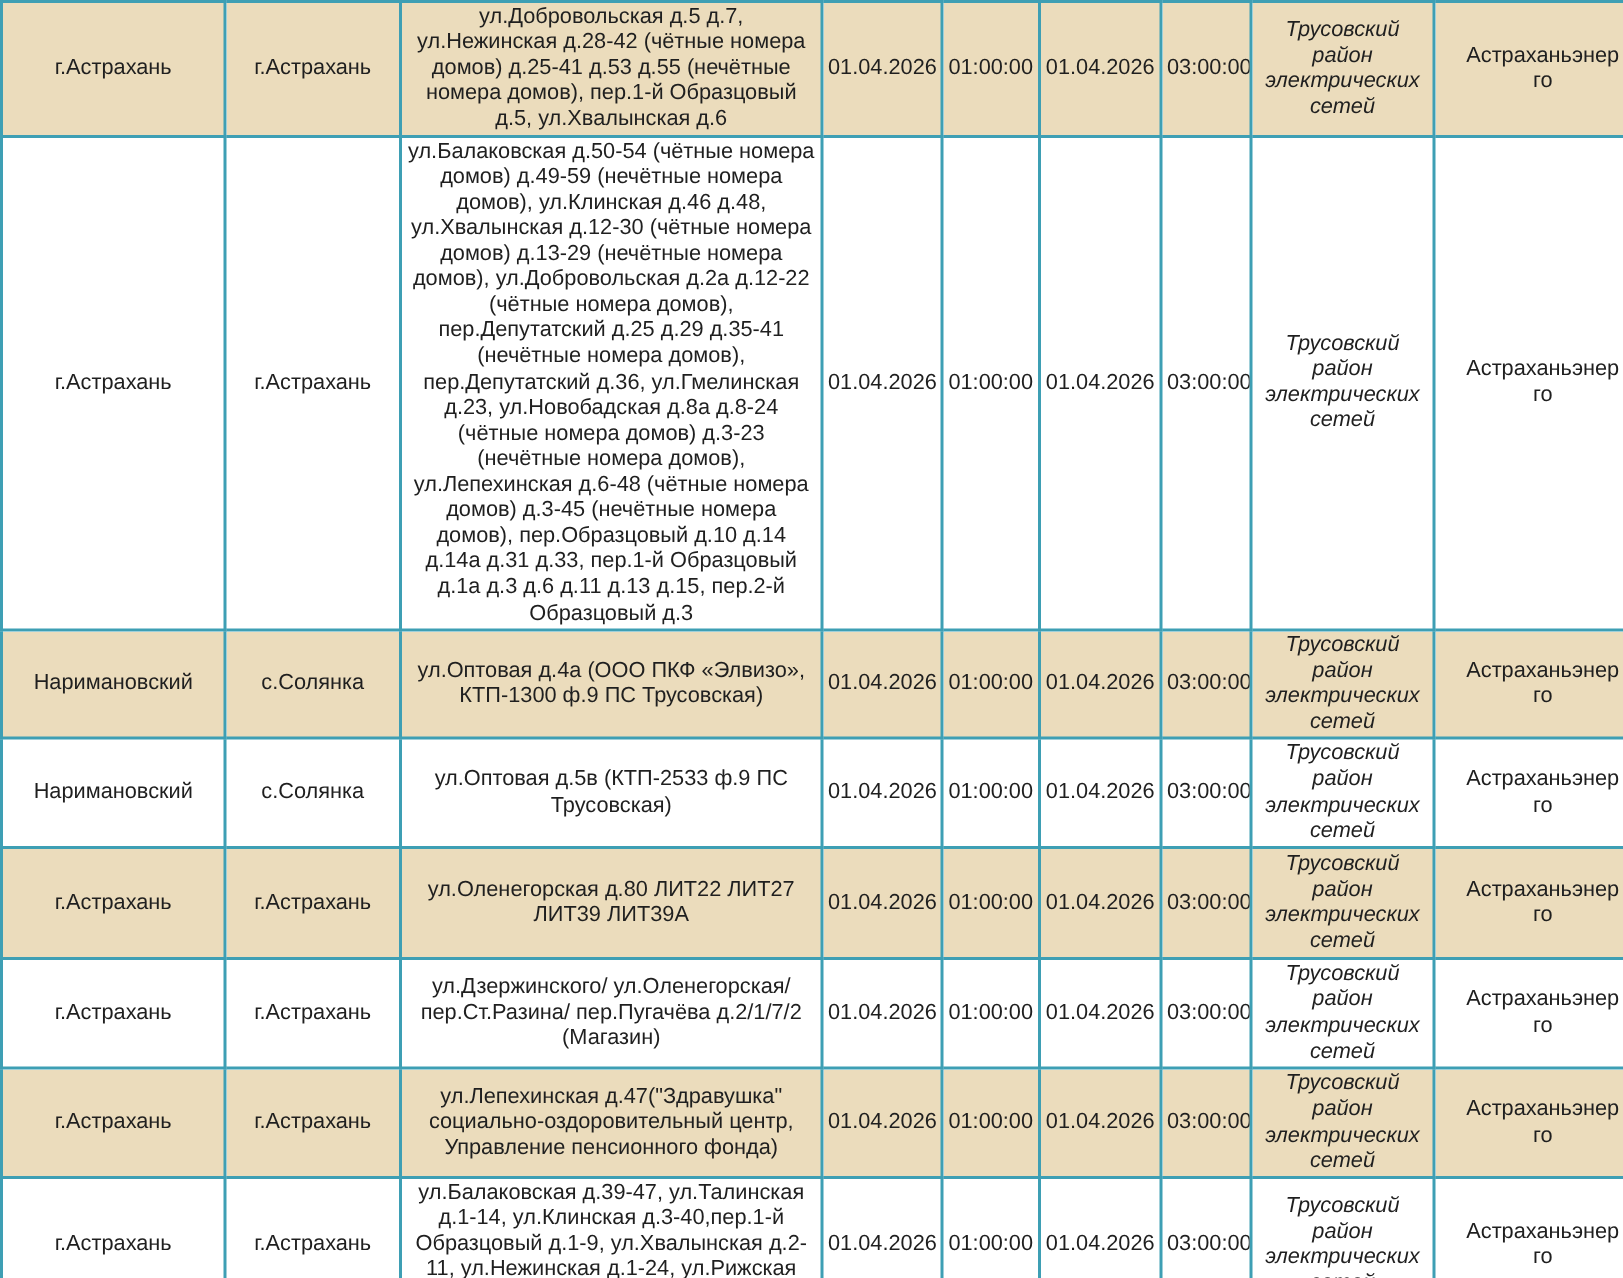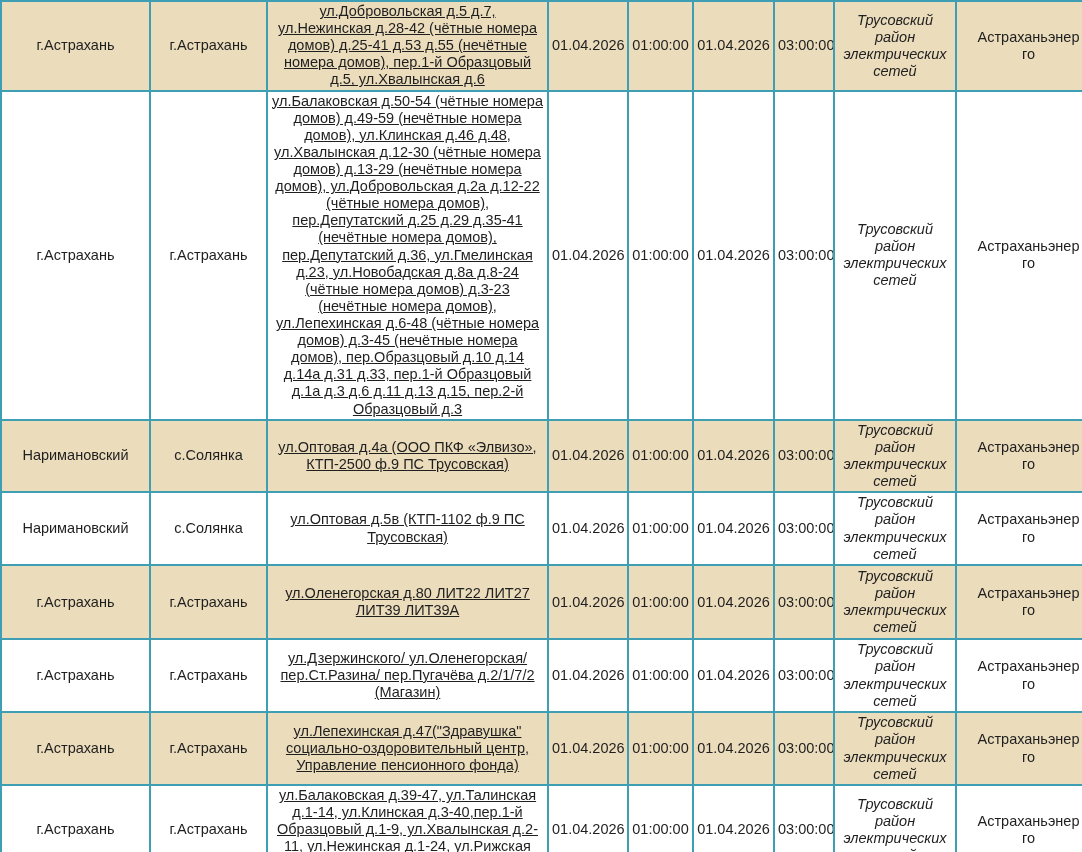--- a/index.html
+++ b/index.html
@@ -24,21 +24,21 @@
     vertical-align:middle;
     padding:1px 3px;
     line-height:1.18;
     overflow:hidden;
     word-wrap:break-word;
   }
   table.outage td:first-child{border-left:2px solid var(--border);}
   table.outage td:last-child{border-right:none;padding-left:20px;}
   table.outage tr:nth-child(odd){background:var(--row-alt);}
   table.outage tr:nth-child(even){background:var(--row-plain);}
-  td.col-addresses{line-height:1.07;padding:2px 3px;text-decoration:underline;}
+  td.col-addresses{line-height:1.07;padding:2px 3px;}
   td.col-date_start,td.col-time_start,td.col-date_end,td.col-time_end{
     white-space:nowrap;padding:1px 1px;
   }
   td.col-org{padding:1px 2px;line-height:1.25;font-style:italic;}
   
   tr.r0{height:89px;}
   tr.r1{height:291px;}
   tr.r2{height:72px;}
   tr.r3{height:73px;}
   tr.r4{height:74px;}
@@ -80,32 +80,32 @@
         <td class="col-date_start">01.04.2026</td>
         <td class="col-time_start">01:00:00</td>
         <td class="col-date_end">01.04.2026</td>
         <td class="col-time_end">03:00:00</td>
         <td class="col-org">Трусовский район электрических сетей</td>
         <td class="col-company">Астраханьэнерго</td>
       </tr>
       <tr class="r2">
         <td class="col-district">Наримановский</td>
         <td class="col-locality">с.Солянка</td>
-        <td class="col-addresses">ул.Оптовая д.4а (ООО ПКФ «Элвизо», КТП-2500 ф.9 ПС Трусовская)</td>
+        <td class="col-addresses">ул.Оптовая д.4а (ООО ПКФ «Элвизо», КТП-1300 ф.9 ПС Трусовская)</td>
         <td class="col-date_start">01.04.2026</td>
         <td class="col-time_start">01:00:00</td>
         <td class="col-date_end">01.04.2026</td>
         <td class="col-time_end">03:00:00</td>
         <td class="col-org">Трусовский район электрических сетей</td>
         <td class="col-company">Астраханьэнерго</td>
       </tr>
       <tr class="r3">
         <td class="col-district">Наримановский</td>
         <td class="col-locality">с.Солянка</td>
-        <td class="col-addresses">ул.Оптовая д.5в (КТП-1102 ф.9 ПС Трусовская)</td>
+        <td class="col-addresses">ул.Оптовая д.5в (КТП-2533 ф.9 ПС Трусовская)</td>
         <td class="col-date_start">01.04.2026</td>
         <td class="col-time_start">01:00:00</td>
         <td class="col-date_end">01.04.2026</td>
         <td class="col-time_end">03:00:00</td>
         <td class="col-org">Трусовский район электрических сетей</td>
         <td class="col-company">Астраханьэнерго</td>
       </tr>
       <tr class="r4">
         <td class="col-district">г.Астрахань</td>
         <td class="col-locality">г.Астрахань</td>

